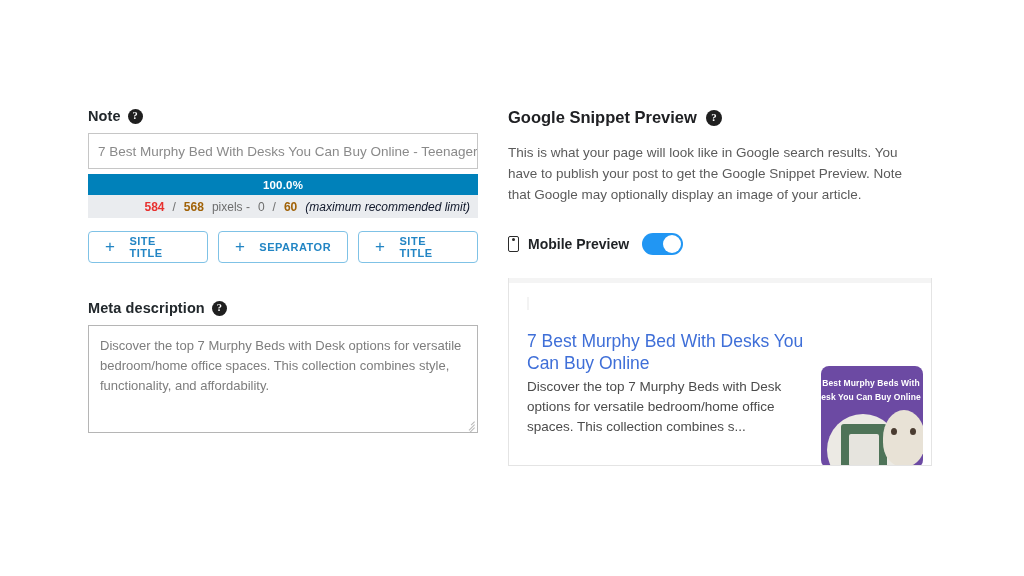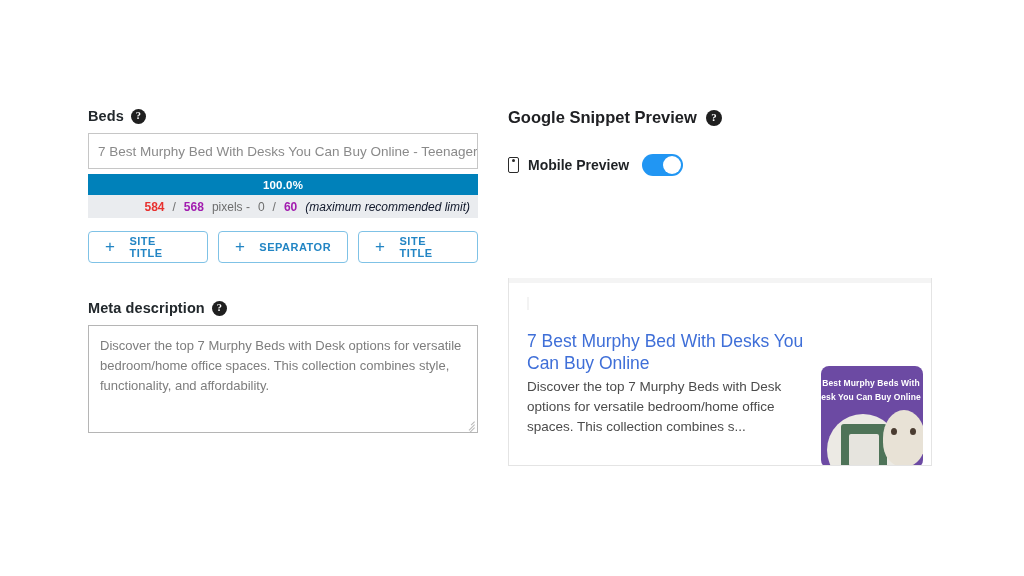--- a/index.html
+++ b/index.html
@@ -94,21 +94,21 @@
     height: 23px;
     display: flex;
     align-items: center;
     justify-content: flex-end;
     padding-right: 8px;
     font-size: 12px;
     color: #6d6d6d;
     gap: 8px;
   }
   .meta-red { color: #e8312f; font-weight: bold; }
-  .meta-strong { color: #a21caf; font-weight: bold; }
+  .meta-strong { color: #a16207; font-weight: bold; }
   .meta-plain { color: #6d6d6d; }
   .meta-muted { color: #0f172a; font-style: italic; }
 
   .btn-row {
     display: flex;
     gap: 10px;
     margin-top: 13px;
   }
   .pill-btn {
     height: 32px;
@@ -368,21 +368,21 @@
   }
 </style>
 </head>
 <body>
 
 <div id="page">
 
   <div class="left-col">
 
     <div class="field-label">
-      <span>Beds</span>
+      <span>Note</span>
       <span class="help-icon">?</span>
     </div>
 
     <div class="title-input">
       <span>7 Best Murphy Bed With Desks You Can Buy Online - Teenager</span>
     </div>
 
     <div class="progress-wrap">
       <div class="progress-bar">
         <div class="progress-fill">
@@ -433,20 +433,21 @@
 
   </div>
 
   <div class="right-col">
 
     <div class="panel-title">
       <span>Google Snippet Preview</span>
       <span class="help-icon">?</span>
     </div>
 
+    <p class="panel-desc">This is what your page will look like in Google search results. You have to publish your post to get the Google Snippet Preview. Note that Google may optionally display an image of your article.</p>
 
     <div class="mobile-toggle-row">
       <span class="phone-icon"></span>
       <span class="toggle-label">Mobile Preview</span>
       <span class="toggle-switch">
         <span class="toggle-knob"></span>
       </span>
     </div>
 
   </div>

